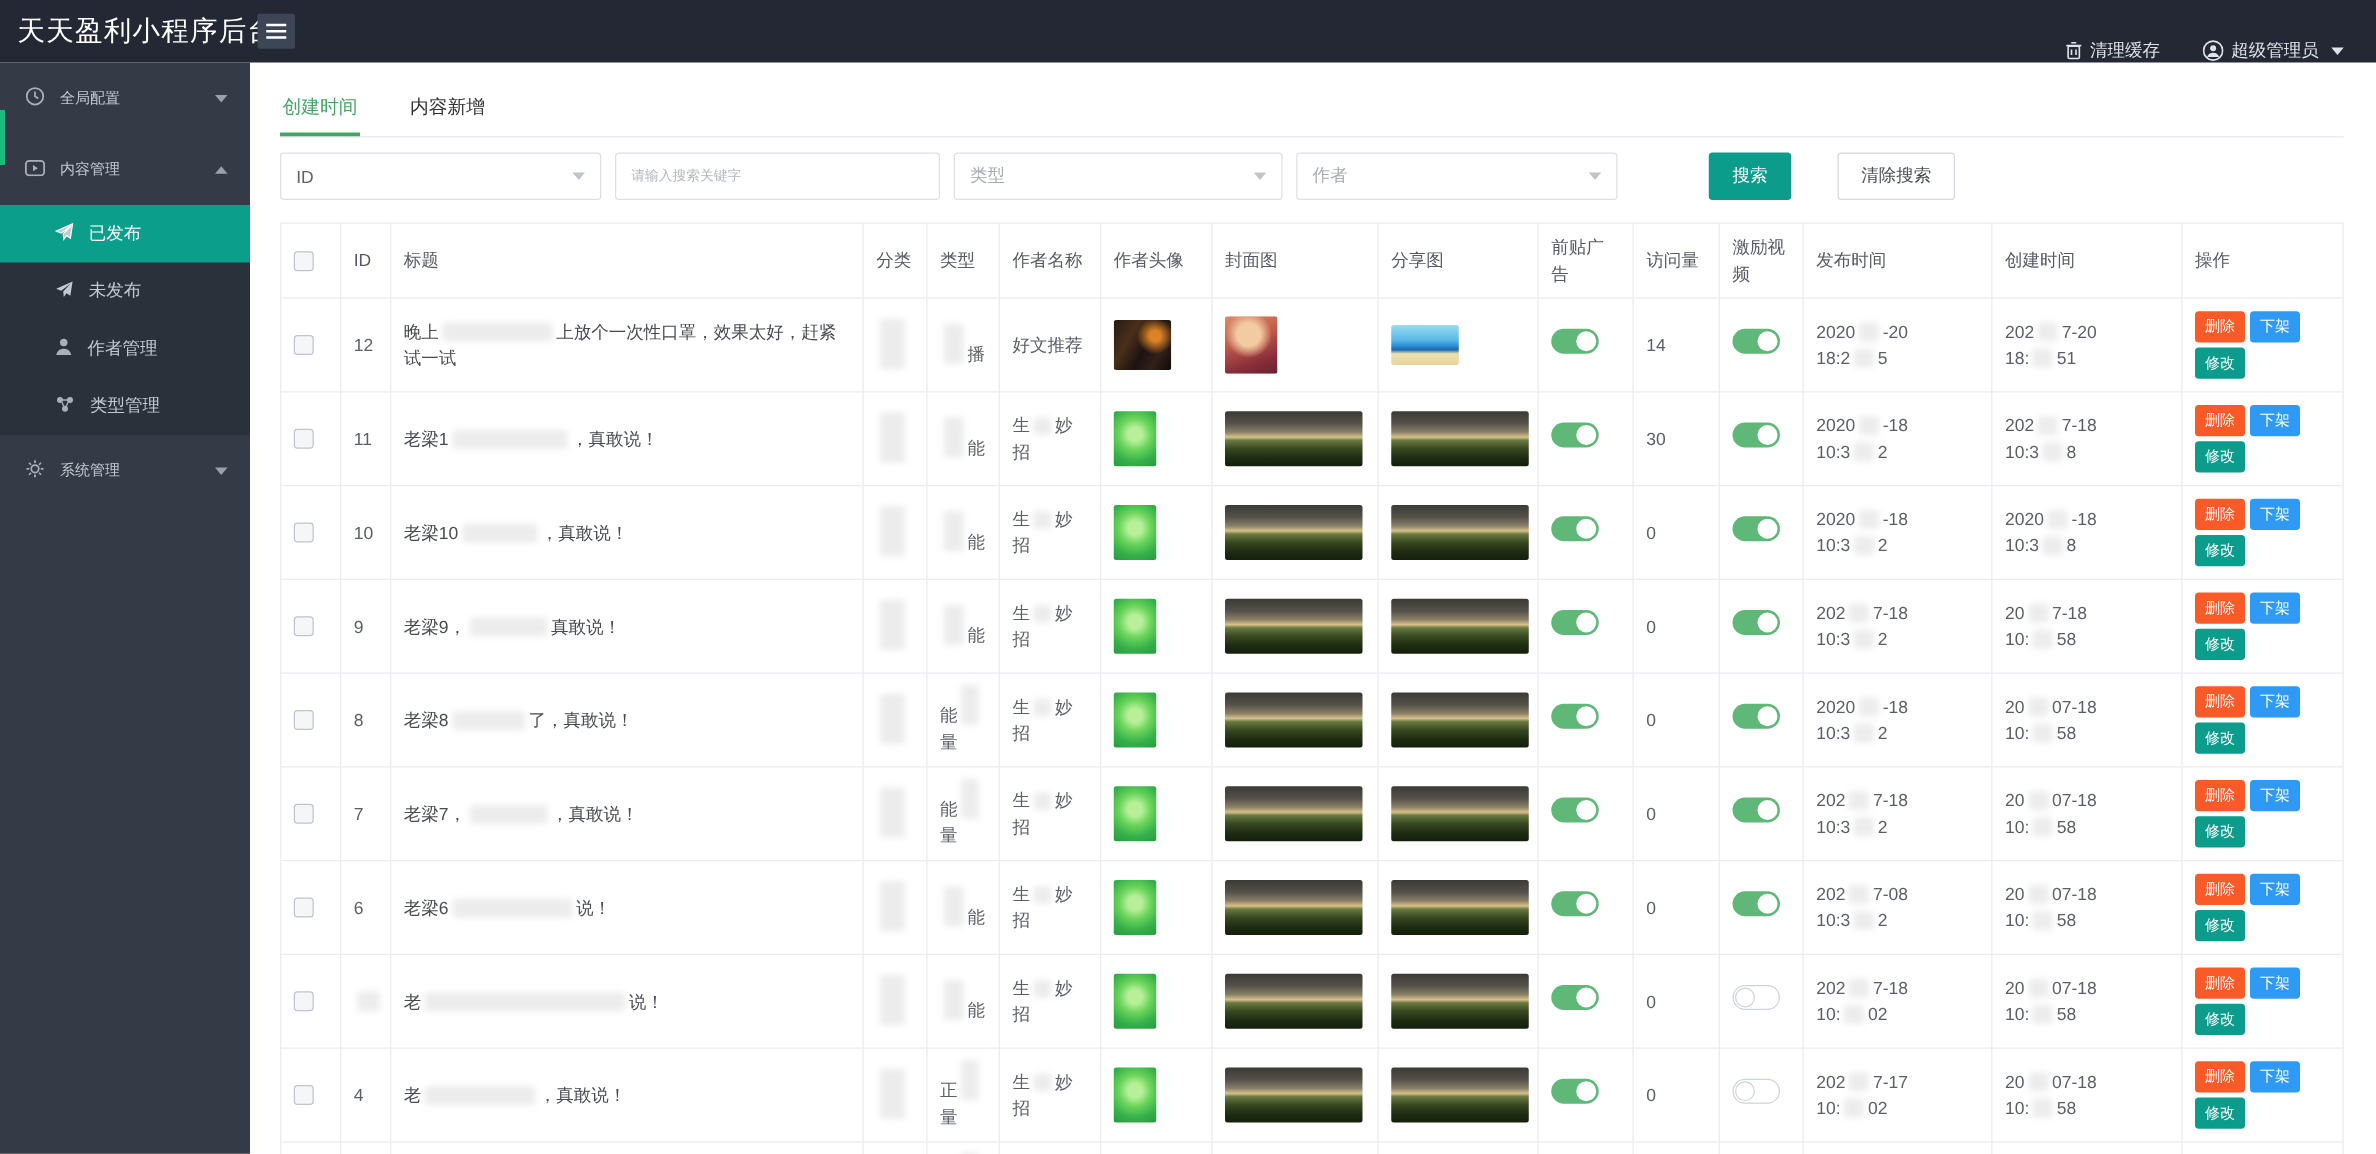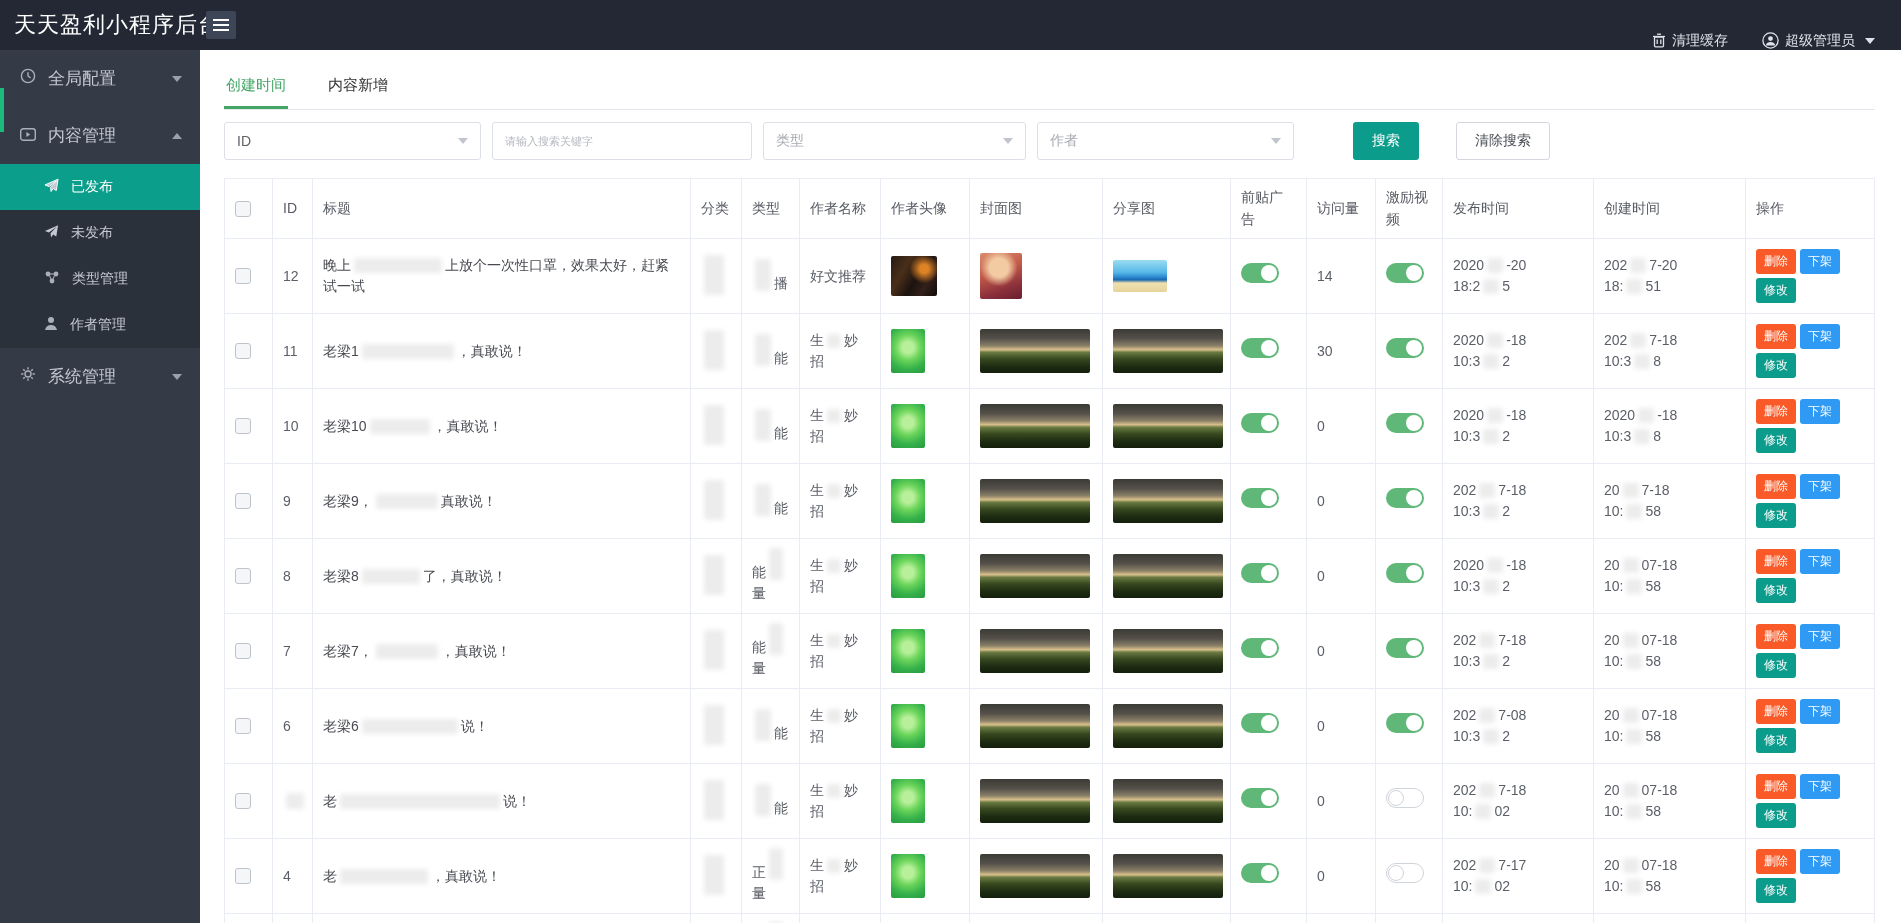--- a/index.html
+++ b/index.html
@@ -19,21 +19,21 @@
   .burger i{display:block;width:16px;height:2px;background:#fff;}
   .top-right{margin-left:auto;display:flex;align-items:center;gap:34px;padding-right:26px;color:#dfe3e9;font-size:14px;}
   .hd-item{display:flex;align-items:center;gap:6px;cursor:pointer;margin-top:31px;}
   .hd-item svg{display:block;}
   .caret{width:0;height:0;border-left:5px solid transparent;border-right:5px solid transparent;
     border-top:6px solid #dfe3e9;margin-left:4px;}
   
   .sidebar{position:absolute;left:0;top:50px;width:200px;height:873px;background:var(--side);z-index:20;}
   .side-stripe{position:absolute;left:0;top:38px;width:4px;height:44px;background:#1abc7b;}
   .s-item{height:57px;display:flex;align-items:center;padding:0 18px 0 20px;color:#c3c8d2;
-    font-size:17px;cursor:pointer;position:relative;}
+    font-size:12px;cursor:pointer;position:relative;}
   .s-item .lbl{margin-left:12px;}
   .s-item .exp{margin-left:auto;width:0;height:0;border-left:5px solid transparent;border-right:5px solid transparent;}
   .exp.down{border-top:6px solid #9aa1ad;}
   .exp.up{border-bottom:6px solid #9aa1ad;}
   .s-sub{background:var(--side-sub);}
   .s-subitem{height:46px;display:flex;align-items:center;padding-left:44px;color:#c3c8d2;font-size:14px;cursor:pointer;}
   .s-subitem .lbl{margin-left:12px;}
   .s-subitem.active{background:#0a9e8b;color:#fff;}
   .s-subitem.active svg{stroke:#fff;fill:#fff;}
   .sidebar svg{flex:0 0 auto;}
@@ -48,21 +48,21 @@
   .fsel{width:257px;height:38px;border:1px solid #dcdfe6;border-radius:3px;display:flex;align-items:center;
     padding:0 12px;cursor:pointer;background:#fff;}
   .fsel .val{flex:1;color:#606266;}
   .fsel .val.ph{color:#a8abb2;}
   .fsel .arr{width:0;height:0;border-left:5px solid transparent;border-right:5px solid transparent;
     border-top:6px solid #c0c4cc;}
   .finput{width:260px;height:38px;border:1px solid #dcdfe6;border-radius:3px;padding:0 12px;font-size:11px;
     color:#606266;outline:none;font-family:inherit;}
   .finput::placeholder{color:#b4b8bf;}
   .btn-search{width:66px;height:38px;background:var(--teal);color:#fff;border:none;border-radius:3px;
-    font-size:14px;cursor:pointer;margin-left:48px;font-family:inherit;}
+    font-size:14px;cursor:pointer;margin-left:62px;font-family:inherit;}
   .btn-clear{width:94px;height:38px;background:#fff;color:#4a4d55;border:1px solid #d4d7de;border-radius:3px;
     font-size:14px;cursor:pointer;margin-left:26px;font-family:inherit;}
   
   table{border-collapse:collapse;table-layout:fixed;width:1650px;margin-top:18px;border:1px solid var(--border);}
   th,td{border:1px solid var(--border);padding:8px 10px;vertical-align:middle;font-weight:400;
     text-align:left;color:var(--txt);line-height:1.55;overflow:hidden;}
   th{height:60px;color:#565a62;}
   td{height:65px;}
   .cb{width:16px;height:16px;border:1px solid #bfc4cc;border-radius:3px;background:#f5f6f8;cursor:pointer;}
   .title-cell{color:#474a50;}
@@ -156,40 +156,40 @@
           </svg></span>
         <span class="lbl">已发布</span>
       </div>
       <div class="s-subitem">
         <span><svg width="15" height="15" viewBox="0 0 16 16">
             <path d="M15 1.2L1 7.4l4.3 1.7L13.4 3 7 9.8l.5 4.6 2.3-3.2 3.3 2.2z" fill="#c3c8d2"></path>
           </svg></span>
         <span class="lbl">未发布</span>
       </div>
       <div class="s-subitem">
+        <span><svg width="14" height="15" viewBox="0 0 14 15">
+            <circle cx="7" cy="4" r="3" fill="#aab0bb"></circle>
+            <path d="M1 14c.7-3.4 3-5 6-5s5.3 1.6 6 5z" fill="#aab0bb"></path>
+          </svg></span>
+        <span class="lbl">作者管理</span>
+      </div>
+      <div class="s-subitem">
         <span><svg width="16" height="15" viewBox="0 0 16 15">
             <g fill="#aab0bb">
               <circle cx="4" cy="4" r="2.4"></circle>
               <circle cx="12" cy="4" r="2.4"></circle>
               <circle cx="8" cy="11" r="2.4"></circle>
             </g>
             <g stroke="#aab0bb" stroke-width="1.1">
               <line x1="5.5" y1="5.6" x2="7" y2="9"></line>
               <line x1="10.5" y1="5.6" x2="9" y2="9"></line>
               <line x1="6" y1="4" x2="10" y2="4"></line>
             </g>
           </svg></span>
         <span class="lbl">类型管理</span>
-      </div>
-      <div class="s-subitem">
-        <span><svg width="14" height="15" viewBox="0 0 14 15">
-            <circle cx="7" cy="4" r="3" fill="#aab0bb"></circle>
-            <path d="M1 14c.7-3.4 3-5 6-5s5.3 1.6 6 5z" fill="#aab0bb"></path>
-          </svg></span>
-        <span class="lbl">作者管理</span>
       </div>
     </div>
     <div class="s-item">
       <span><svg width="16" height="16" viewBox="0 0 16 16">
           <g stroke="#aab0bb" stroke-width="1.4" fill="none">
             <circle cx="8" cy="8" r="3"></circle>
             <path d="M8 1.2v2.2M8 12.6v2.2M1.2 8h2.2M12.6 8h2.2M3.2 3.2l1.6 1.6M11.2 11.2l1.6 1.6M12.8 3.2l-1.6 1.6M4.8 11.2l-1.6 1.6"></path>
           </g>
         </svg></span>
       <span class="lbl">系统管理</span>

